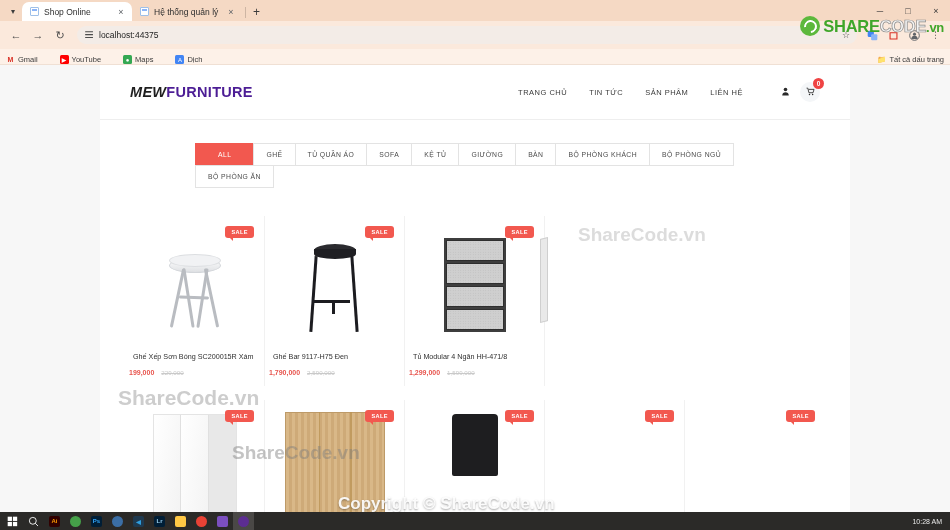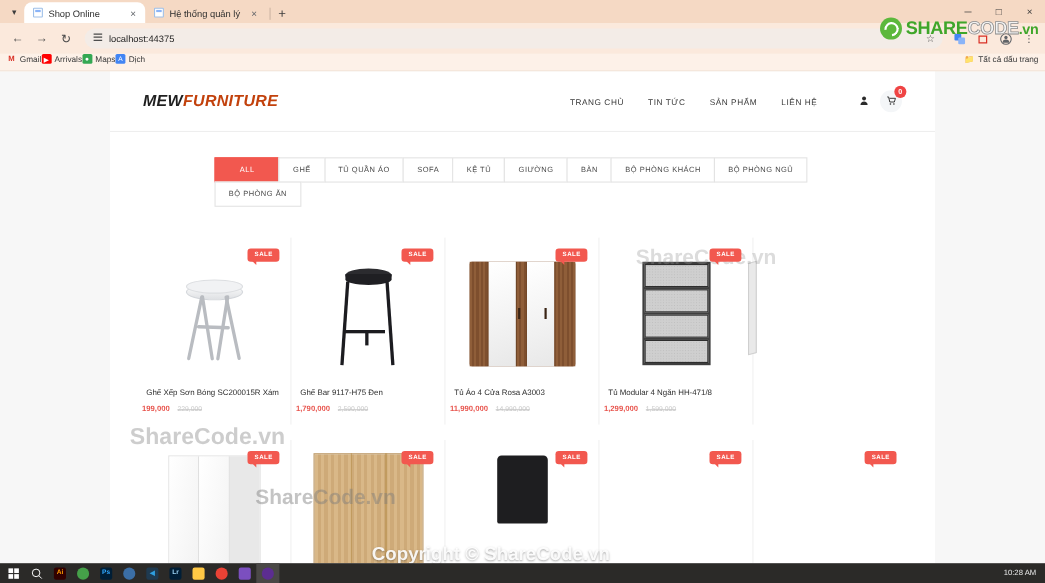--- a/index.html
+++ b/index.html
@@ -59,22 +59,22 @@
     display: flex; align-items: center; padding: 0 7px; gap: 5px;
     margin: 0 5px; position: relative;
   }
   .omnibox-icon { width: 10px; height: 10px; display:flex; align-items:center; justify-content:center; color:#4d4d4d; }
   .omni-url { font-size: 8.5px; color: #232323; white-space:nowrap; }
   .omni-star { font-size: 9px; color:#4d4d4d; margin-left:auto; }
   .tb-right { display: flex; align-items: center; gap: 4px; }
   .tb-icon { width: 17px; height: 17px; display:flex; align-items:center; justify-content:center; font-size:9px; color:#4a4a4a; }
 
   .bookmarks {
-    height: 16px; background: #fdf1e8; display: flex; align-items: flex-start;
-    padding: 0 6px; gap: 0; border-bottom: 1px solid #f0e0d4;
+    height: 16px; background: #fdf1e8; display: flex; align-items: flex-end;
+    padding: 0 6px; gap: 22px; border-bottom: 1px solid #f0e0d4;
   }
   .bm { display: flex; align-items: center; gap: 3px; font-size: 7.5px; color: #3a3a3a; }
   .bm-ico { width: 9px; height: 9px; border-radius: 1.5px; display:flex; align-items:center;
     justify-content:center; font-size:6px; color:#fff; }
   .bm-gmail { color:#d93025; background:none; font-weight:bold; font-size:7px; }
   .bm-yt { background:#ff0000; }
   .bm-maps { background:#34a853; }
   .bm-dich { background:#4285f4; }
   .bm-right { margin-left: auto; display:flex; align-items:center; gap:3px; font-size:7.5px; color:#3a3a3a; }
 
@@ -88,21 +88,21 @@
     background: #ffffff;
   }
 
   
   .site-header {
     height: 55px; display: flex; align-items: center; padding: 0 30px;
     border-bottom: 1px solid #eeeeee; background:#fff;
   }
   .logo { font-size: 14.5px; font-weight: bold; letter-spacing: .3px; }
   .logo .mew { color: #1f1f1f; font-style: italic; }
-  .logo .furn { color: #c2410c; font-style: italic; }
+  .logo .furn { color: #4c1d95; }
   .nav { margin-left: auto; display: flex; align-items: center; gap: 22px; }
   .nav-link { font-size: 7.5px; letter-spacing: .5px; color: #3a3a3a; }
   .nav-icons { display: flex; align-items: center; gap: 10px; margin-left: 16px; }
   .icon-user { color: #2b2b2b; font-size: 9px; }
   .cart-wrap { position: relative; width: 20px; height: 20px; border-radius: 50%;
     background: #f4f6f8; display:flex; align-items:center; justify-content:center; }
   .cart-ico { font-size: 8px; color:#2b2b2b; }
   .cart-badge {
     position: absolute; top: -4px; right: -4px; width: 11px; height: 11px;
     border-radius: 50%; background: #ef4444; color: #fff; font-size: 6.5px;
@@ -333,21 +333,21 @@
     </div>
   </div>
 
   <div class="bookmarks">
     <div class="bm">
       <span class="bm-ico bm-gmail">M</span>
       <span>Gmail</span>
     </div>
     <div class="bm">
       <span class="bm-ico bm-yt">▶</span>
-      <span>Arrivals</span>
+      <span>YouTube</span>
     </div>
     <div class="bm">
       <span class="bm-ico bm-maps">●</span>
       <span>Maps</span>
     </div>
     <div class="bm">
       <span class="bm-ico bm-dich">A</span>
       <span>Dịch</span>
     </div>
     <div class="bm-right">
@@ -447,41 +447,20 @@
             </div>
           </div>
           <div class="p-name">Ghế Bar 9117-H75 Đen</div>
           <div class="p-price">
             <span class="price-new">1,790,000</span>
             <span class="price-old">2,590,000</span>
           </div>
         </div>
 
 
-        <div class="product">
-          <div class="thumb">
-            <span class="sale-badge">SALE</span>
-            <div class="art">
-              <div class="ww">
-                <div class="ww-panel ww-wood" style="flex:0 0 16px"></div>
-                <div class="ww-panel ww-mirror"></div>
-                <div class="ww-panel ww-wood" style="flex:0 0 8px"></div>
-                <div class="ww-panel ww-mirror"></div>
-                <div class="ww-panel ww-wood" style="flex:0 0 18px"></div>
-              </div>
-              <div class="ww-handle" style="left:47%;top:52px"></div>
-              <div class="ww-handle" style="left:66%;top:52px"></div>
-            </div>
-          </div>
-          <div class="p-name">Tủ Áo 4 Cửa Rosa A3003</div>
-          <div class="p-price">
-            <span class="price-new">11,990,000</span>
-            <span class="price-old">14,990,000</span>
-          </div>
-        </div>
 
         <div class="product">
           <div class="thumb">
             <span class="sale-badge">SALE</span>
             <div class="art">
               <div class="md-side"></div>
               <div class="md">
                 <div class="md-d"></div>
                   <div class="md-d"></div>
                 <div class="md-d"></div>

